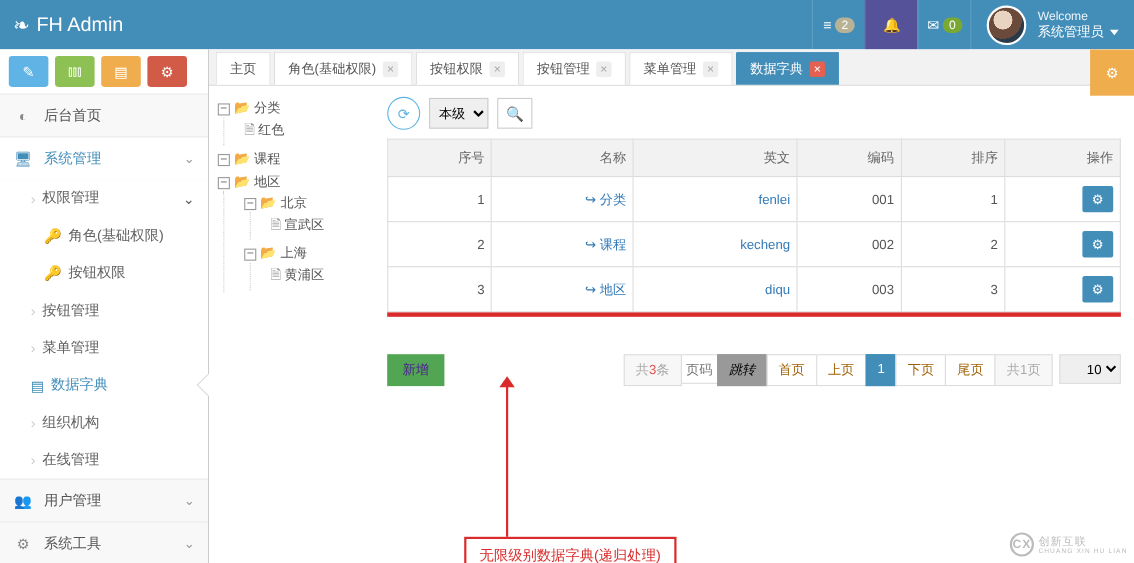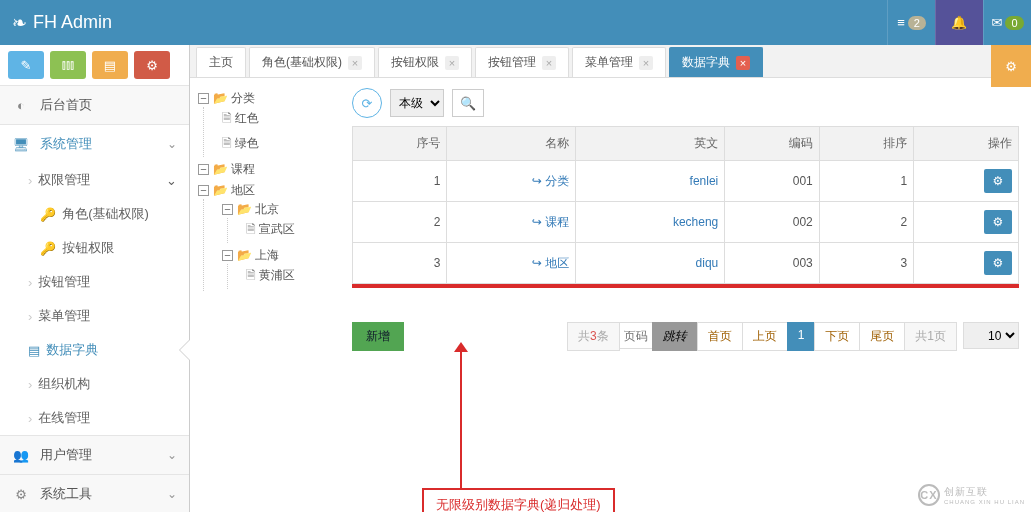--- a/index.html
+++ b/index.html
@@ -75,21 +75,21 @@
 
 table.data { width:100%; border-collapse:collapse; }
 table.data th, table.data td { border:1px solid #ddd; padding:8px 6px; text-align:right; font-size:12px; }
 table.data th { background:#f2f2f2; color:#666; font-weight:normal; }
 table.data td a { color:#337ab7; text-decoration:none; }
 .mini-gear { width:28px; height:24px; background:#438eb9; color:#fff; display:inline-flex; align-items:center; justify-content:center; border-radius:2px; cursor:pointer; }
 
 .red-underline { height:4px; background:#d92b2b; margin-top:0; }
 
 .footer-row { display:flex; align-items:center; gap:6px; margin-top:34px; }
-.btn-add { background:#52a552; color:#0f172a; padding:6px 14px; border:none; cursor:pointer; font-size:12px; }
+.btn-add { background:#52a552; color:#4c1d95; padding:6px 14px; border:none; cursor:pointer; font-size:12px; }
 .pager { margin-left:auto; display:flex; }
 .pager .pg { border:1px solid #ddd; padding:5px 10px; font-size:12px; margin-left:-1px; background:#fff; color:#a16207; cursor:pointer; }
 .pager .pg.disabled { color:#aaa; background:#f7f7f7; }
 .pager .pg.num { background:#438eb9; color:#fff; border-color:#438eb9; }
 .pager .pg .red { color:#d9534f; }
 .pager .pg.go { background:#999; color:#000000; border-color:#999;font-style:italic; }
 .pager input { width:34px; border:1px solid #ddd; height:27px; margin-left:-1px; text-align:center; font-size:12px; }
 .pager .psize { margin-left:6px;padding-left:20px; }
 .pager select.psize { height:27px; border:1px solid #ddd; font-size:12px; }
 
@@ -114,20 +114,28 @@
   <div class="nav-btn">
     <span>≡</span>
     <span class="badge">2</span>
   </div>
   <div class="nav-btn purple">
     <span>🔔</span>
   </div>
   <div class="nav-btn mail">
     <span>✉</span>
     <span class="badge">0</span>
+  </div>
+  <div class="user">
+    <div class="avatar"></div>
+    <div>
+      <small>Welcome</small>
+      <span>系统管理员</span>
+      <span class="caret"></span>
+    </div>
   </div>
 </div>
 
 <div class="sidebar">
   <div class="side-toolbar">
     <div class="tb blue">
         <span>✎</span>
       </div>
     <div class="tb green">
         <span>⫾⫾⫾</span>
@@ -237,21 +245,20 @@
       </div>
   </div>
 
   <div class="content">
 
     <div class="tree-pane">
       <ul>
         <li><span class="tg">−</span><span class="folder"></span><span>分类</span>
           <ul>
             <li><span class="file"></span><span>红色</span></li>
-            <li><span class="file"></span><span>绿色</span></li>
           </ul>
         </li>
         <li><span class="tg">−</span><span class="folder"></span><span>课程</span>
         </li>
         <li><span class="tg">−</span><span class="folder"></span><span>地区</span>
           <ul>
             <li><span class="tg">−</span><span class="folder"></span><span>北京</span>
               <ul>
                   <li><span class="file"></span><span>宣武区</span></li>
                 </ul>

